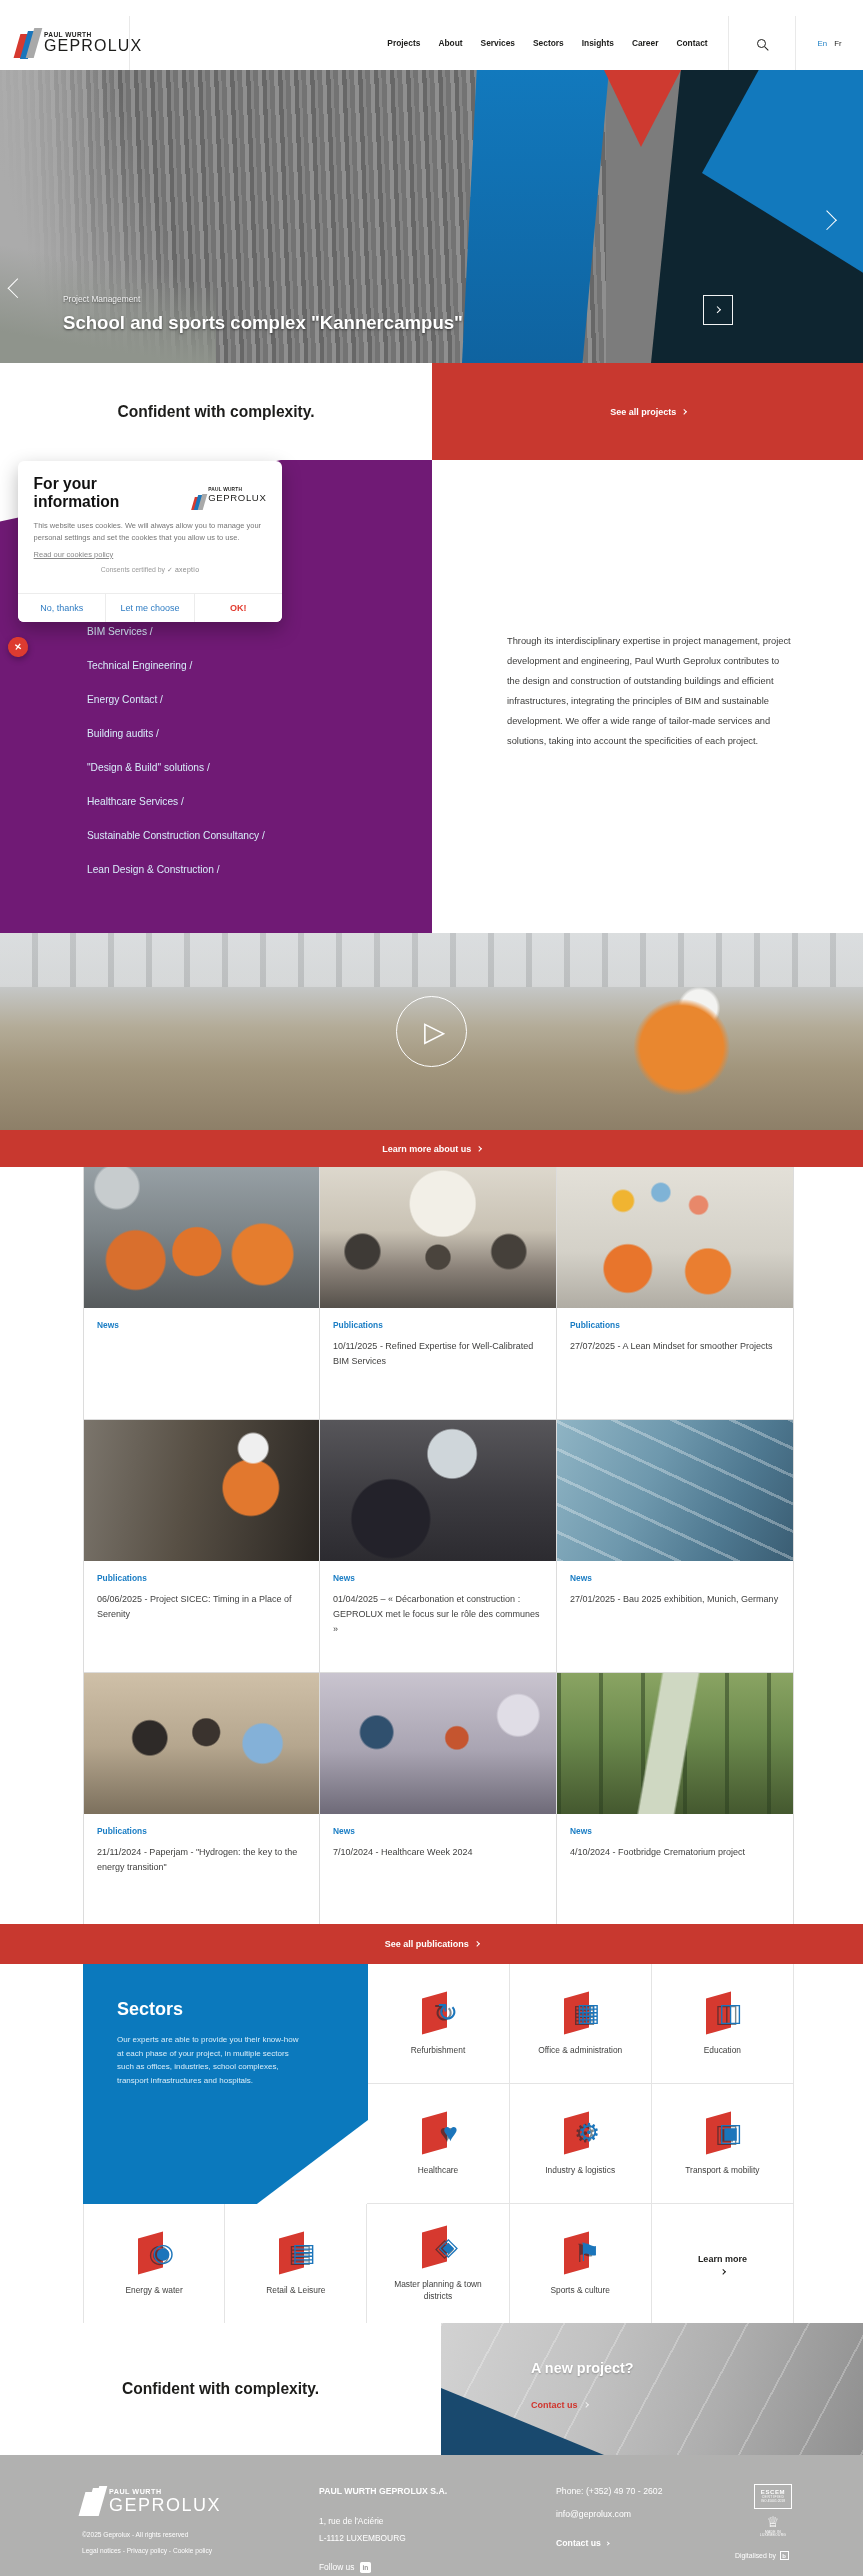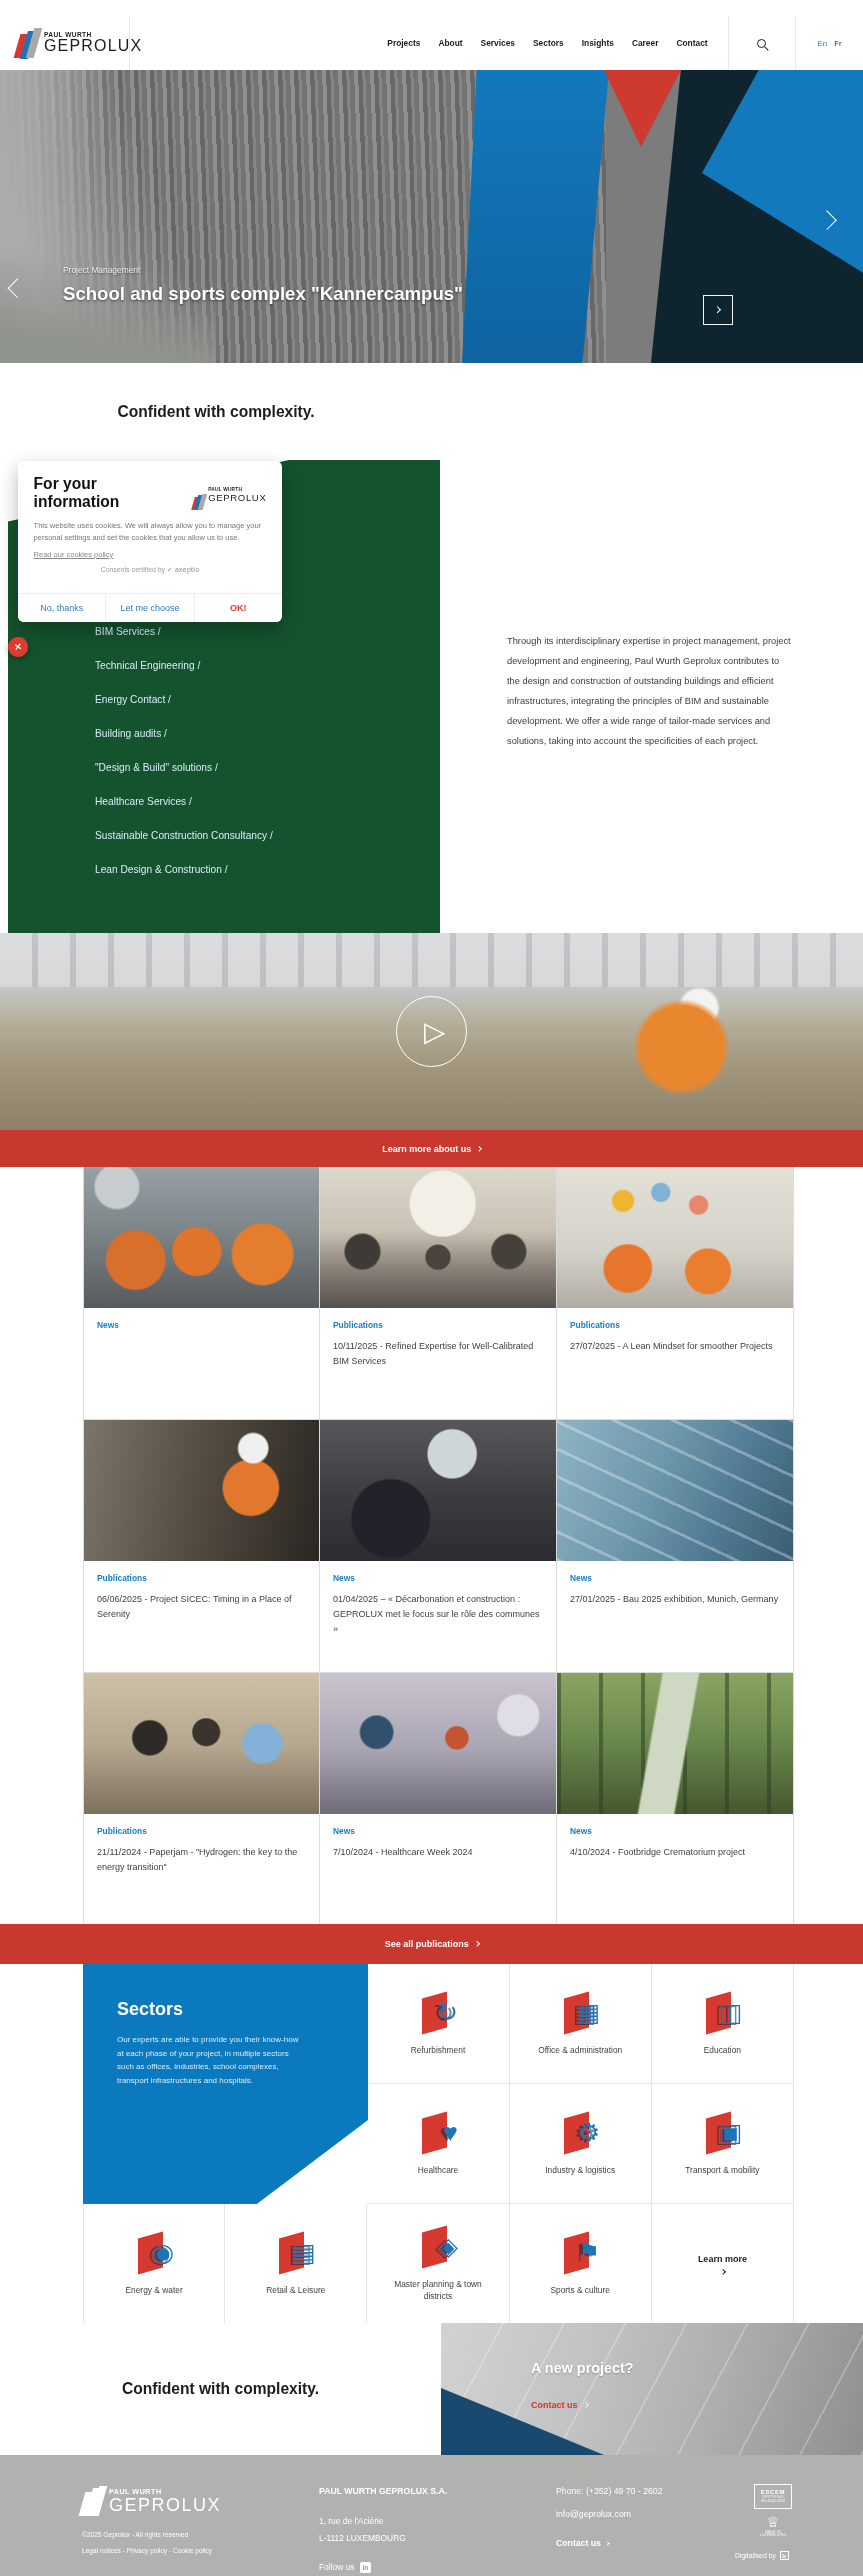--- a/index.html
+++ b/index.html
@@ -42,37 +42,37 @@
   .hero-navy { position:absolute; left:651px; top:0; width:213px; height:293px; background:#0e2530;
     clip-path:polygon(14% 0, 100% 0, 100% 100%, 0 100%); }
   .hero-blue-wedge { position:absolute; left:702px; top:0; width:162px; height:264px; background:#1279bd;
     clip-path:polygon(35% 0, 100% 0, 100% 77%, 0 39%); }
   .hero-red-tri { position:absolute; left:604px; top:0; width:77px; height:77px; background:#ce3a30;
     clip-path:polygon(0 0, 100% 0, 48% 100%); }
   .chev { display:inline-block; width:5.4px; height:5.4px; border-right:1.2px solid currentColor; border-bottom:1.2px solid currentColor; transform:rotate(-45deg); }
   .chev-big { width:14.4px; height:14.4px; border-width:1.2px; border-color:#fff; }
   .hero-prev { position:absolute; left:9.6px; top:211px; transform:rotate(135deg); }
   .hero-next { position:absolute; left:820px; top:143px; transform:rotate(-45deg); }
-  .hero-caption { position:absolute; left:63px; top:195px; color:#fff; }
+  .hero-caption { position:absolute; left:63px; top:224px; color:#fff; }
   .hero-cat { font-size:8.4px; color:#f2f2f2; text-shadow:0 0.6px 1.8px rgba(0,0,0,.5); }
   .hero-title { margin-top:8.4px; font-size:18.6px; font-weight:700; text-shadow:0 0.6px 2.4px rgba(0,0,0,.55); }
   .slide-next-btn { position:absolute; left:703px; top:225px; width:30px; height:30px; border:1.2px solid rgba(255,255,255,.95); display:flex; align-items:center; justify-content:center; color:#fff; cursor:pointer; background:transparent; }
   .slide-next-btn .chev { transform:rotate(-45deg); }
 
   
   .band1 { position:absolute; left:0; top:347px; width:863px; height:97px; }
   .band1-left { position:absolute; left:0; top:0; width:432px; height:97px; background:#fff; display:flex; align-items:center; justify-content:center; }
   .claim-text { font-size:15.6px; font-weight:700; color:#1d1d1b; }
   .band1-right { position:absolute; left:432px; top:0; width:432px; height:97px; background:#c8382f; display:flex; align-items:center; justify-content:center; gap:6px; color:#fff; cursor:pointer; }
   .band-cta { font-size:9px; font-weight:700; color:#fff; }
   .chev-sm { width:3.6px; height:3.6px; border-width:1.2px; }
   .red-band { position:absolute; left:0; width:863px; background:#c8382f; display:flex; align-items:center; justify-content:center; gap:6px; color:#fff; cursor:pointer; }
 
   
-  .services-panel { position:absolute; left:8px; top:444px; width:432px; height:474px; background:#14532d;
+  .services-panel { position:absolute; left:0; top:444px; width:432px; height:474px; background:#701a75;
     clip-path:polygon(0 13%, 65% 0, 100% 0, 100% 100%, 0 100%); }
   .svc-list { position:absolute; left:87px; top:166px; display:flex; flex-direction:column; gap:23px; }
   .svc-item { font-size:10.2px; color:#d8edfa; cursor:pointer; }
   .services-intro { position:absolute; left:507px; top:615px; width:287px; font-size:9.3px; line-height:20px; color:#3c3c3b; }
 
   
   .cookie { position:absolute; left:18px; top:445px; width:264px; height:161px; background:#fff; border-radius:6px; box-shadow:0 7.2px 19px rgba(0,0,0,.28); z-index:40; }
   .cookie-inner { padding:14.4px 15.6px 0 15.6px; }
   .cookie-title { font-size:15.6px; line-height:1.15; font-weight:700; color:#111; width:108px; }
   .cookie-logo { position:absolute; right:15.6px; top:18px; display:flex; align-items:center; gap:4.8px; }
@@ -234,20 +234,24 @@
     </div>
     <div class="slide-next-btn">
       <span class="chev"></span>
     </div>
   </section>
 
   <section class="band1">
     <div class="band1-left">
       <span class="claim-text">Confident with complexity.</span>
     </div>
+    <div class="band1-right">
+      <span class="band-cta">See all projects</span>
+      <span class="chev chev-sm"></span>
+    </div>
   </section>
 
   <section class="services-panel">
     <div class="svc-list">
       <div class="svc-item">BIM Services /</div>
       <div class="svc-item">Technical Engineering /</div>
       <div class="svc-item">Energy Contact /</div>
       <div class="svc-item">Building audits /</div>
       <div class="svc-item">"Design &amp; Build" solutions /</div>
       <div class="svc-item">Healthcare Services /</div>

